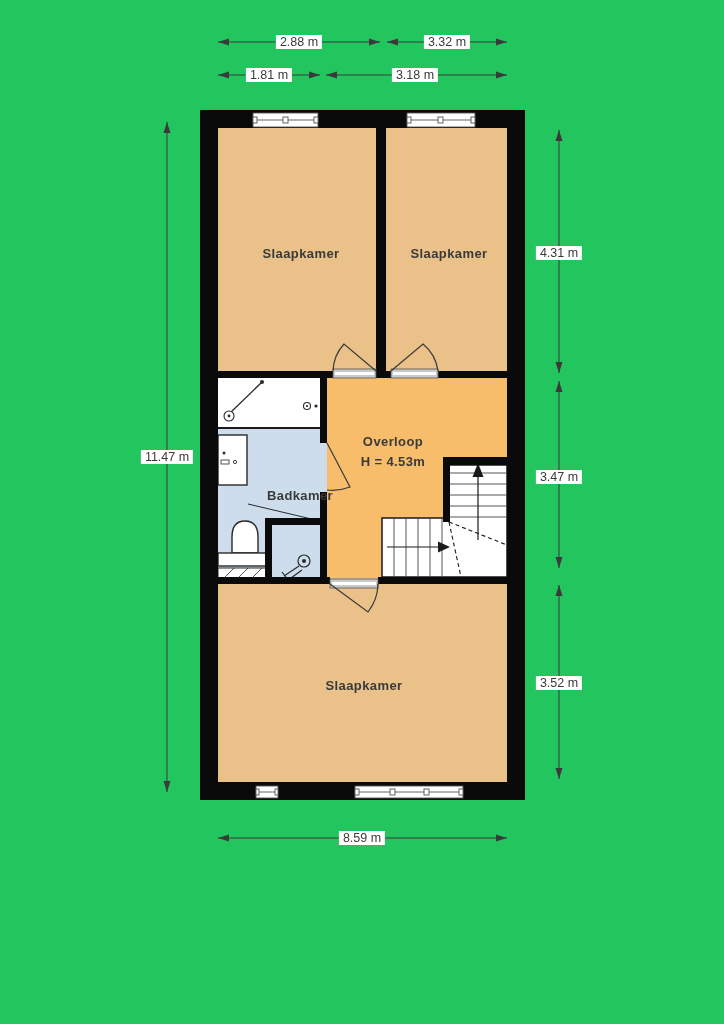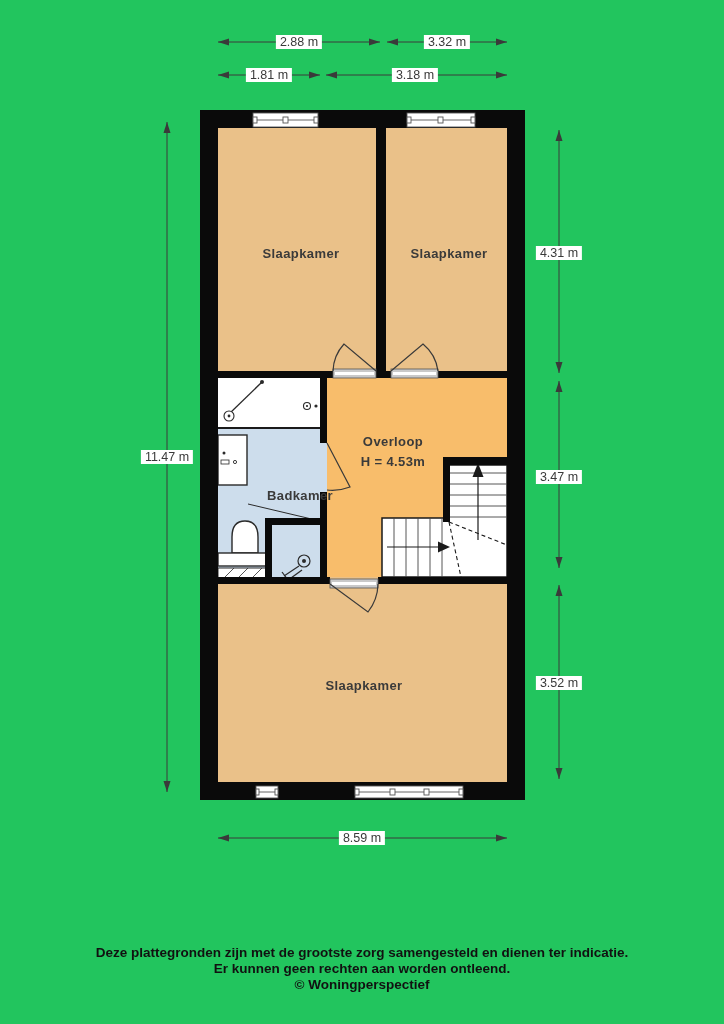--- a/index.html
+++ b/index.html
@@ -224,19 +224,14 @@
   <span class="lbl room-label" style="left:301px;top:253px;">Slaapkamer</span>
   <span class="lbl room-label" style="left:449px;top:253px;">Slaapkamer</span>
   <span class="lbl room-label" style="left:276px;top:495px;margin-left:24px;">Badkamer</span>
   <div class="lbl room-label room-label-block" style="left:393px;top:452px;">
     <span>Overloop</span><br>
     <span>H = 4.53m</span>
   </div>
   <span class="lbl room-label" style="left:364px;top:685px;">Slaapkamer</span>
 
 
-  <div class="disclaimer" style="top:945px;">
-    <span>Deze plattegronden zijn met de grootste zorg samengesteld en dienen ter indicatie.</span><br>
-    <span>Er kunnen geen rechten aan worden ontleend.</span><br>
-    <span>© Woningperspectief</span>
-  </div>
 
 </div>
 
 </body></html>

